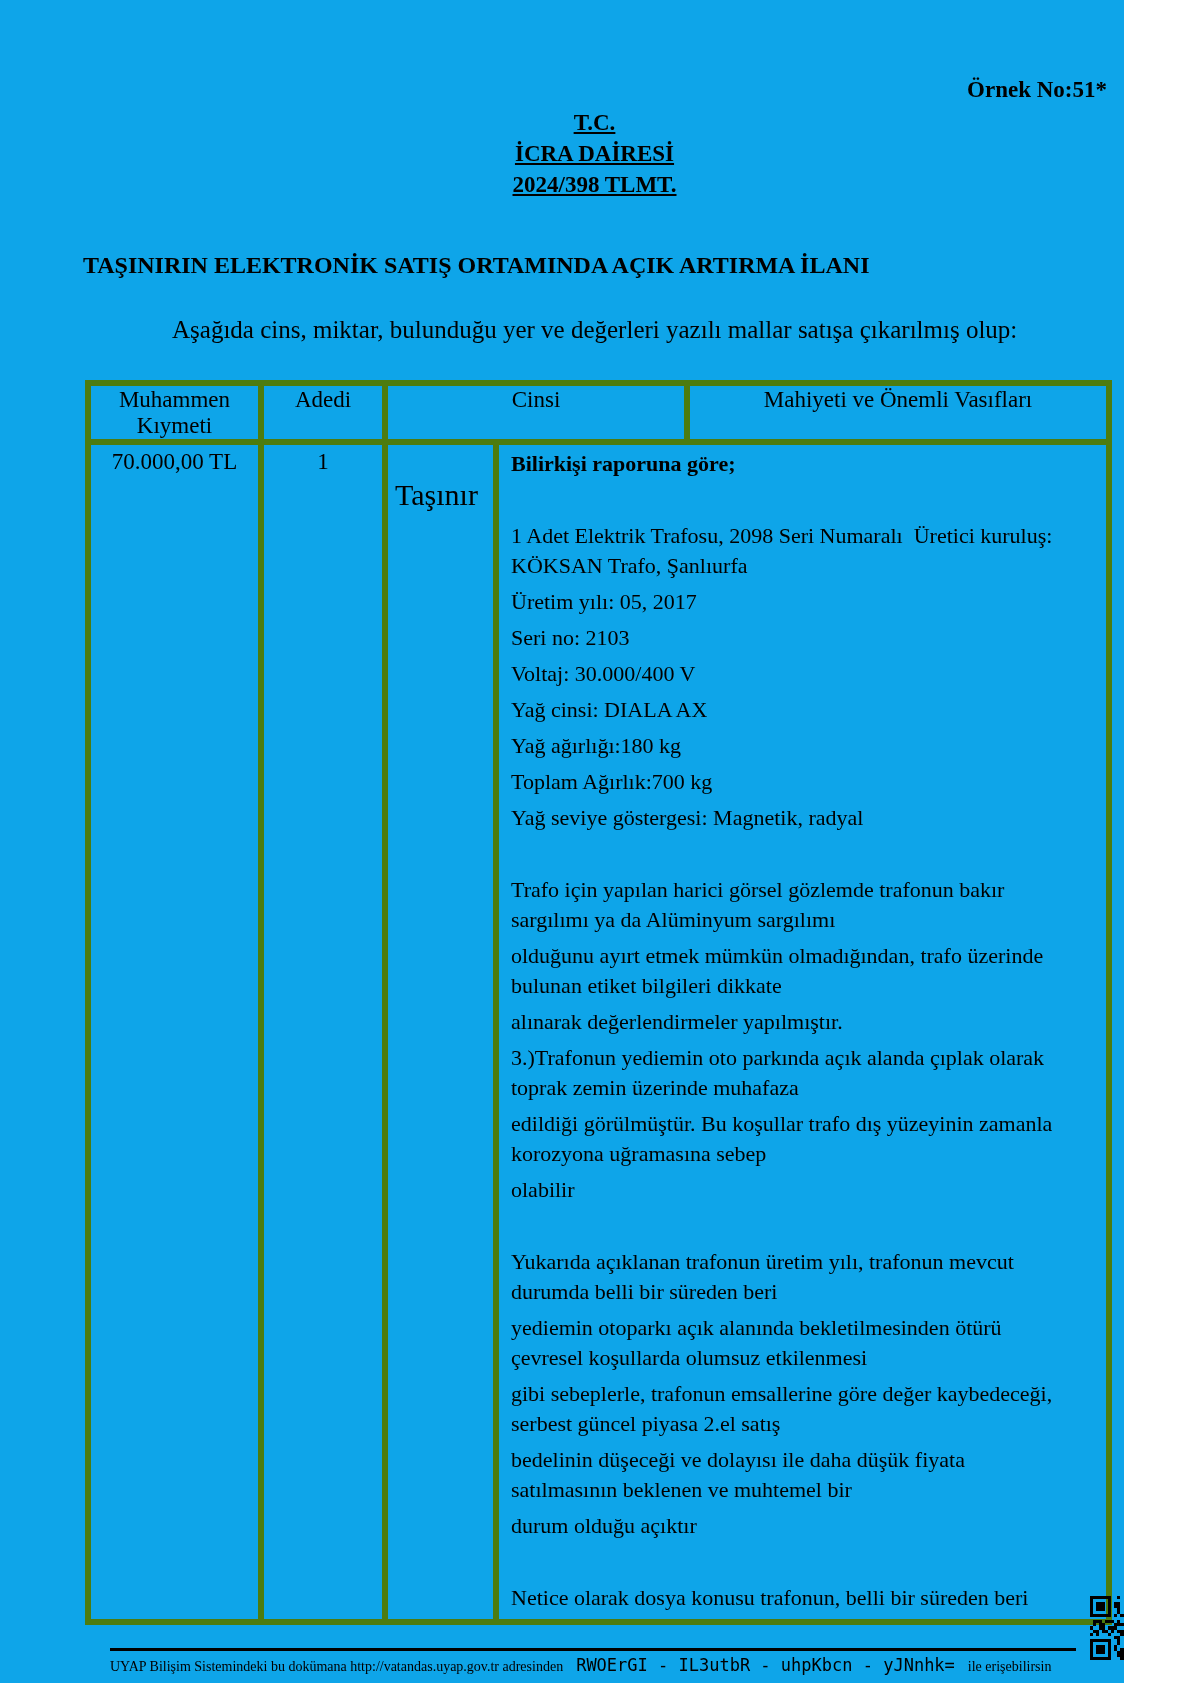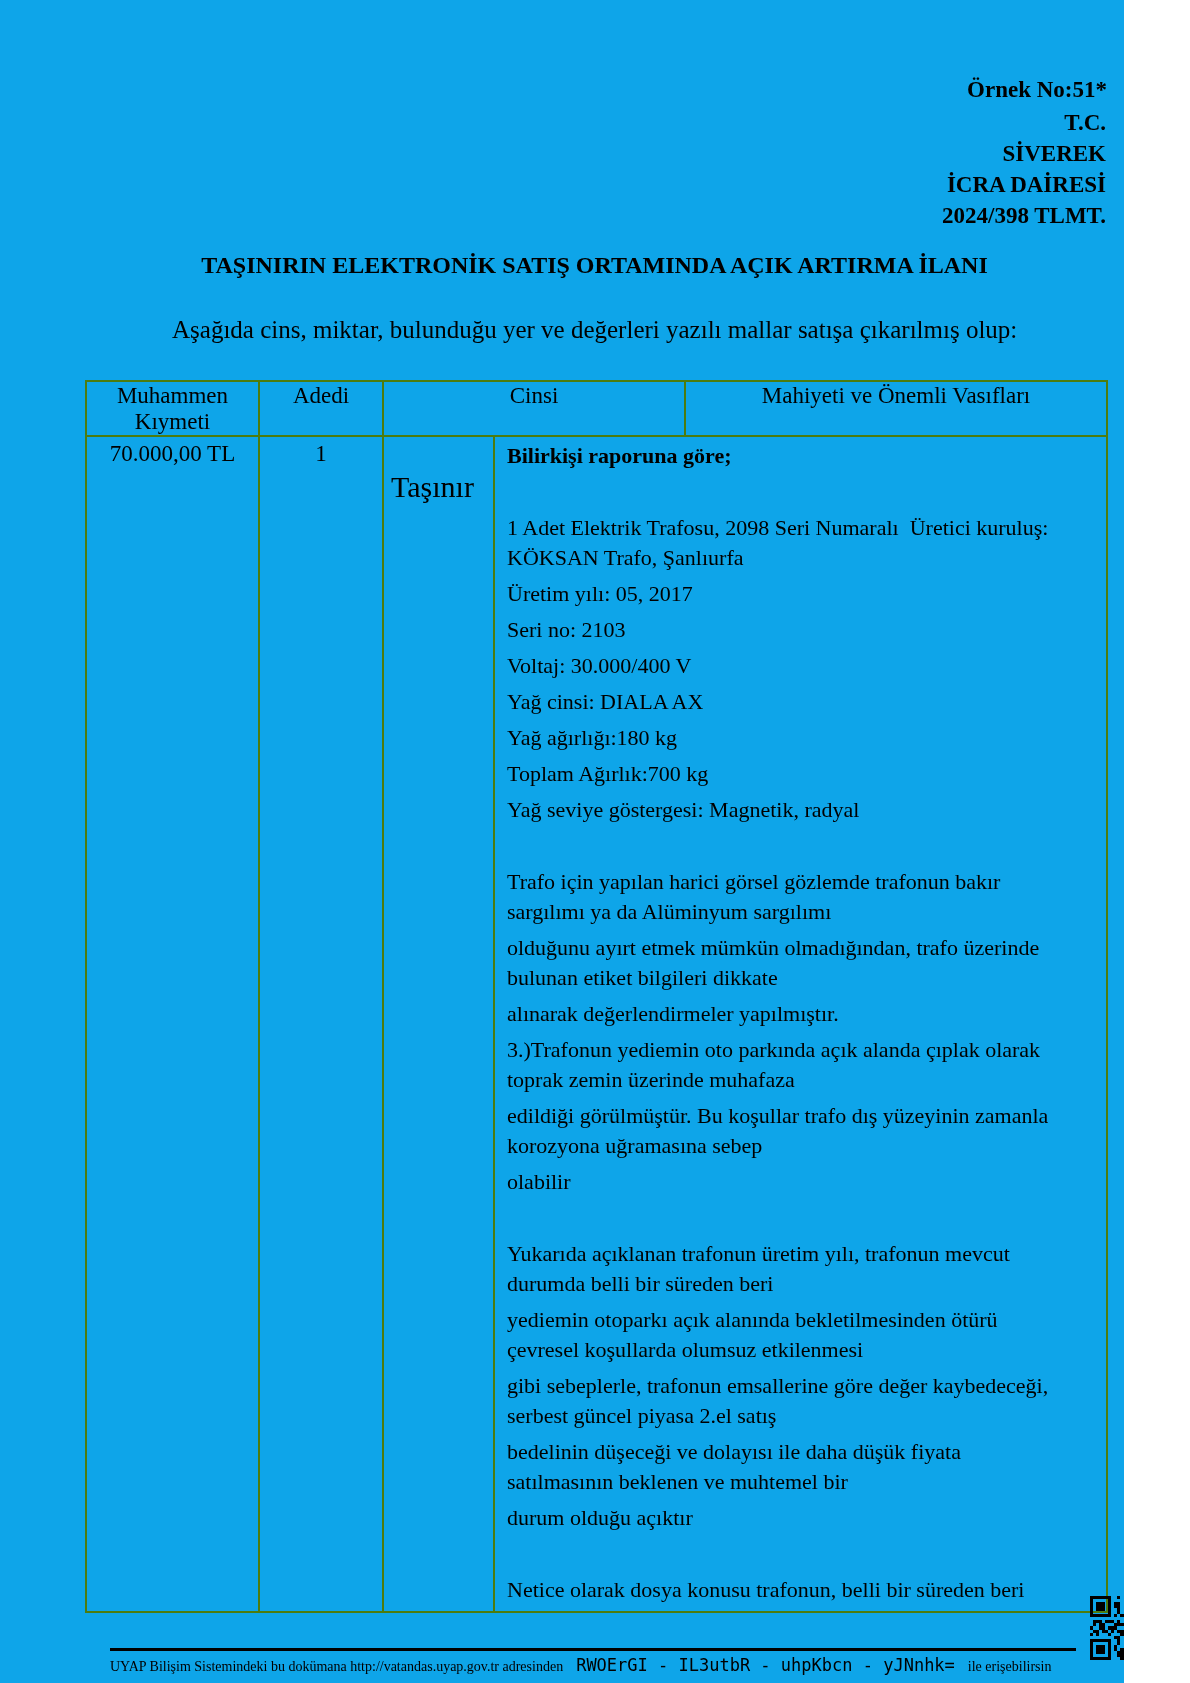--- a/index.html
+++ b/index.html
@@ -5,35 +5,35 @@
   html,body{margin:0;padding:0;background:#ffffff;}
   .page{
     position:relative;width:1124px;height:1683px;background:#0ea5e9;color:#000;
     font-family:"Liberation Serif",serif;overflow:hidden;
   }
   .form-no{
     position:absolute;top:77px;left:0;width:1107px;text-align:right;
     font-weight:700;font-size:23px;
   }
   .court-head{
-    position:absolute;top:107px;left:83px;width:1023px;text-align:right;
-    font-weight:700;font-size:23px;line-height:31px;
+    position:absolute;top:107px;left:83px;width:1023px;text-align:center;
+    font-weight:700;font-size:23px;line-height:31px;text-decoration:underline;
   }
   .doc-title{
-    position:absolute;top:252px;left:83px;width:1023px;text-align:center;
+    position:absolute;top:252px;left:83px;width:1023px;text-align:left;
     font-weight:700;font-size:24px;
   }
   .intro{
     position:absolute;top:316px;left:172px;width:860px;font-size:25px;
   }
   table.auction{
     position:absolute;top:380px;left:85px;border-collapse:collapse;table-layout:fixed;
   }
   table.auction th,table.auction td{
-    border:2px solid #4d7c0f;vertical-align:top;overflow:hidden;
+    border:6px solid #4d7c0f;vertical-align:top;overflow:hidden;
   }
   table.auction thead tr{height:53px;}
   table.auction tbody tr{height:1160px;}
   table.auction th{
     font-weight:400;font-size:23px;line-height:26px;text-align:center;padding:1px 4px 0 4px;
   }
   td.c-kiymet,td.c-adet{text-align:center;font-size:23px;padding-top:4px;border-radius:14px;}
   td.c-cins{font-size:30px;padding:33px 4px 0 7px;}
   td.c-desc{padding:4px 8px 0 12px;border-radius:31px;}
   .body-para{
@@ -58,21 +58,20 @@
 </style>
 </head>
 <body>
 
 <div class="page">
 
   <div class="form-no">Örnek No:51*</div>
 
   <div class="court-head">
     <div>T.C.</div>
-    <div>SİVEREK</div>
     <div>İCRA DAİRESİ</div>
     <div>2024/398 TLMT.</div>
   </div>
 
   <div class="doc-title">TAŞINIRIN ELEKTRONİK SATIŞ ORTAMINDA AÇIK ARTIRMA İLANI</div>
 
   <div class="intro">Aşağıda cins, miktar, bulunduğu yer ve değerleri yazılı mallar satışa çıkarılmış olup:</div>
 
   <table class="auction">
     <colgroup>

